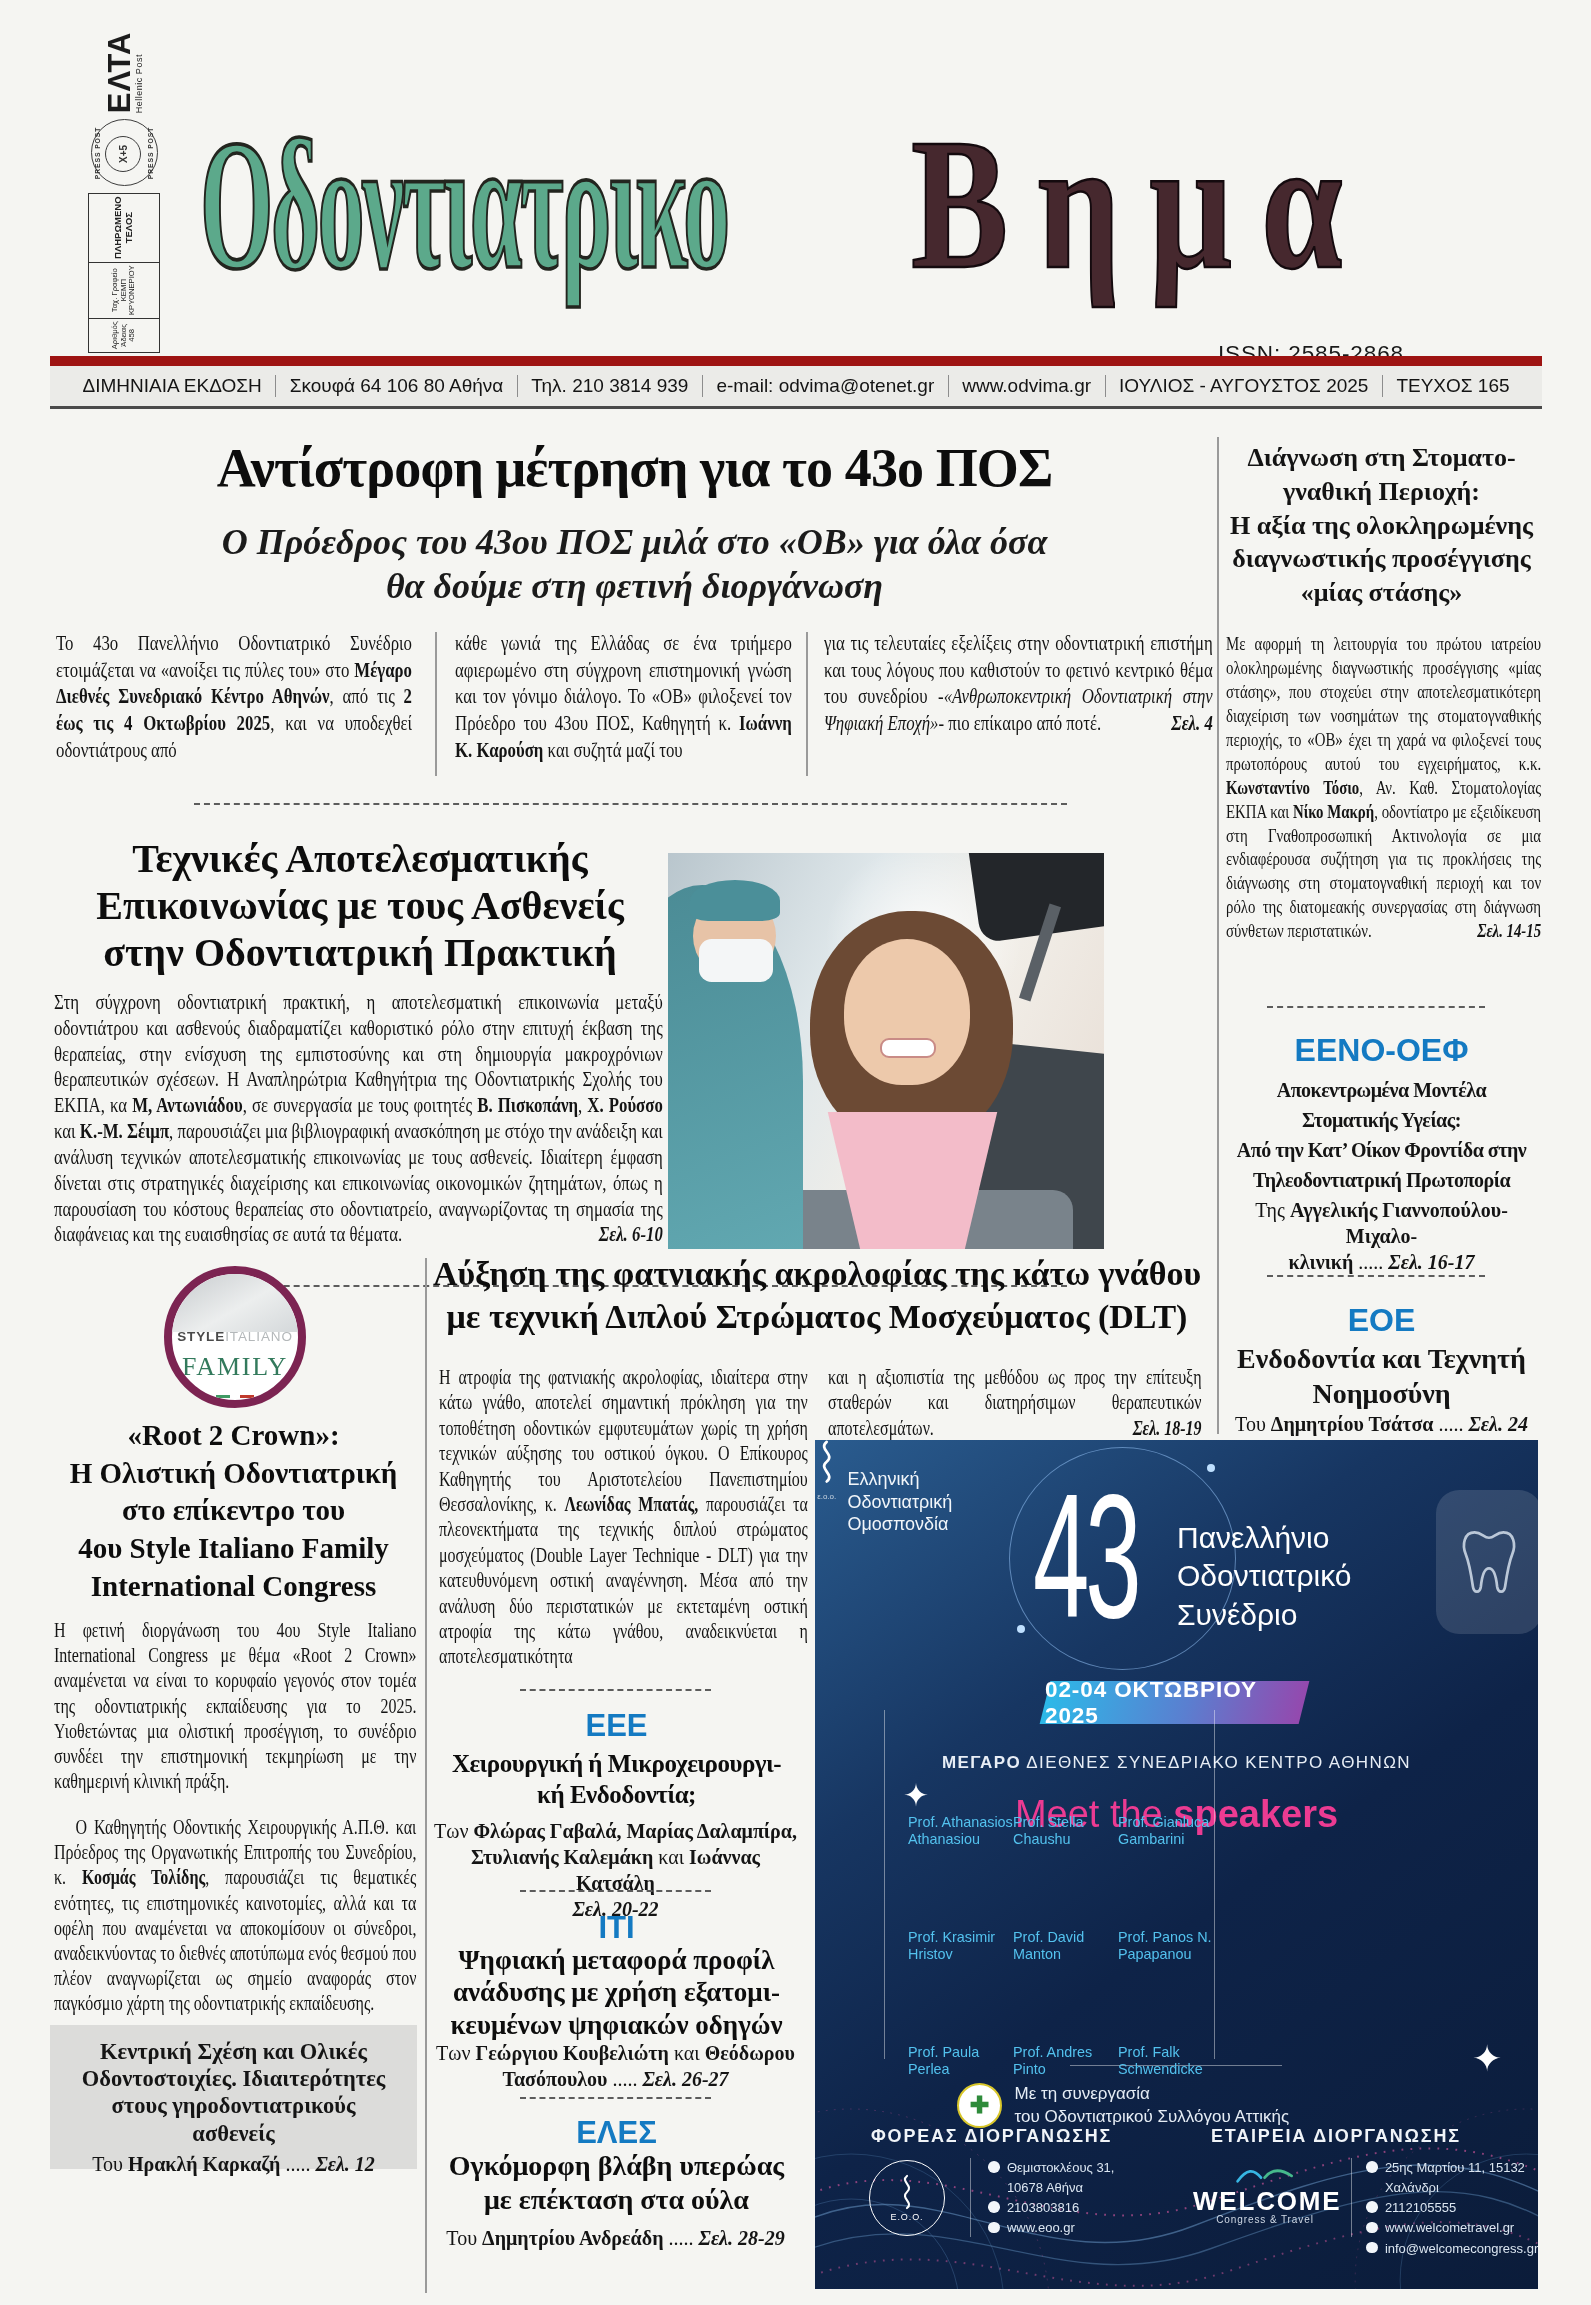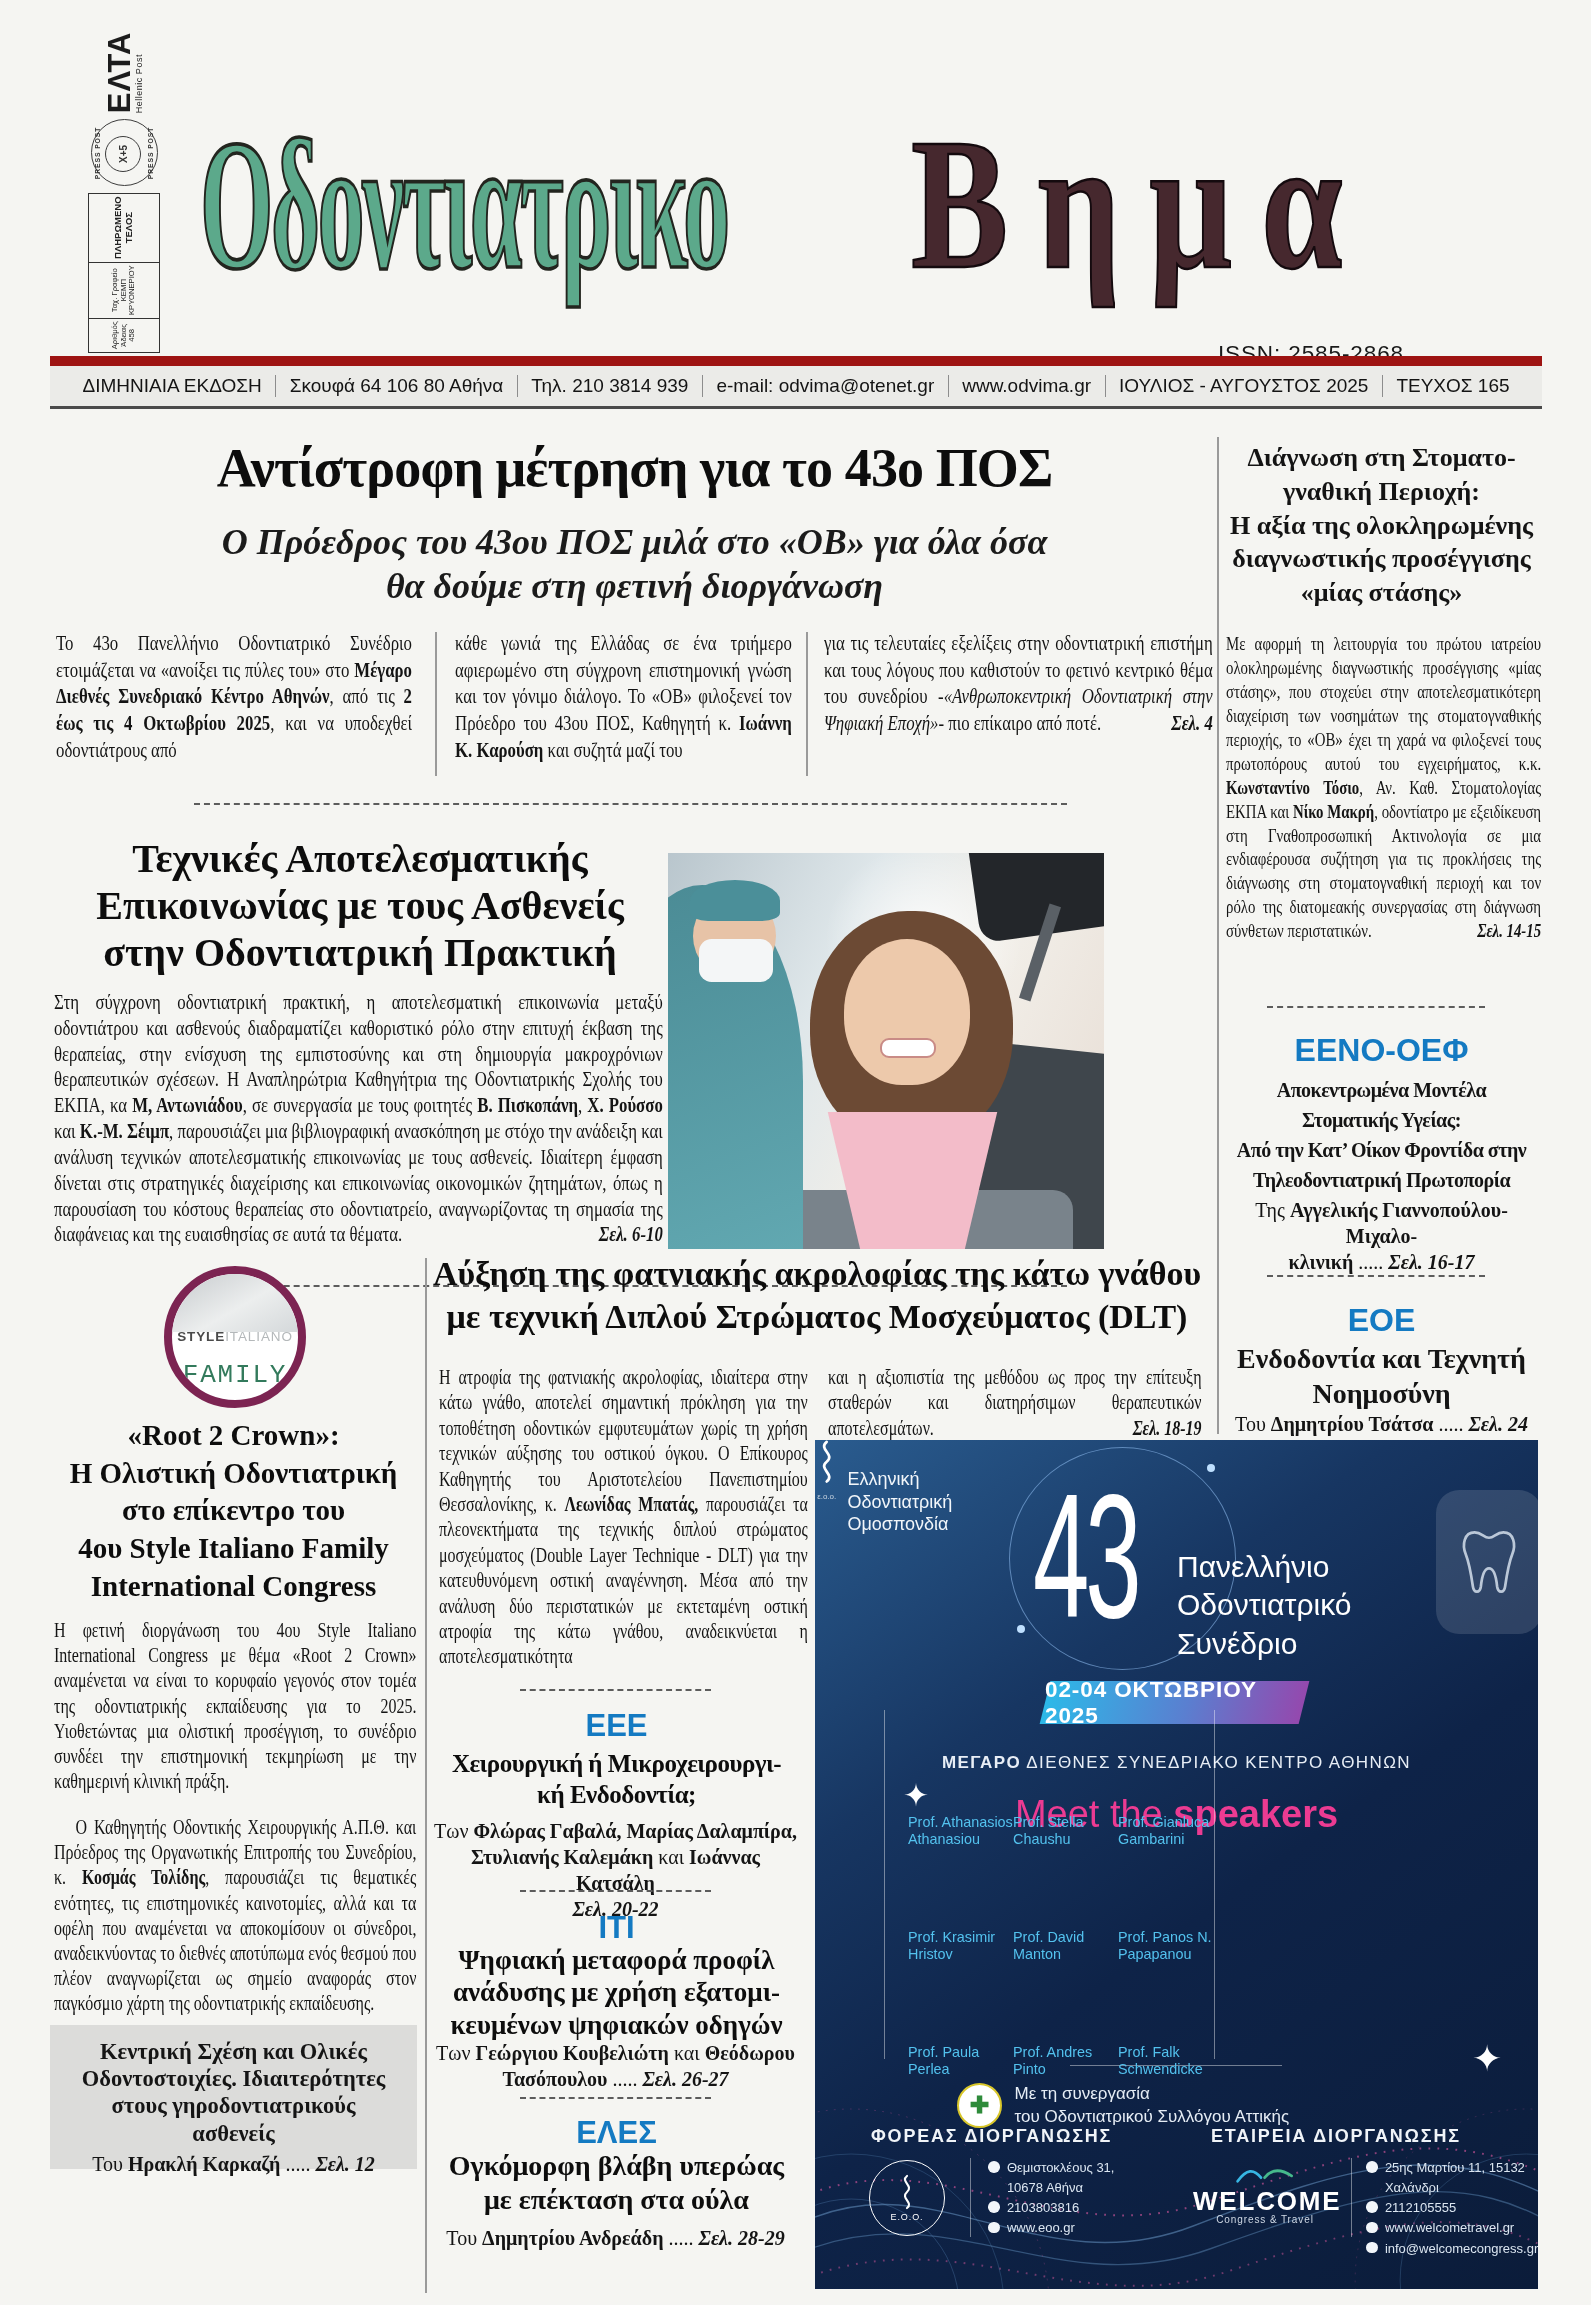--- a/index.html
+++ b/index.html
@@ -54,21 +54,21 @@
   .comm-title{left:54px;top:835px;width:612px;text-align:center;font-size:40px;font-weight:bold;line-height:1.18;color:#0d0d0d;}
   .photo{left:668px;top:853px;width:436px;height:396px;overflow:hidden;background:linear-gradient(115deg,#b9c6cd,#dfe7ea 35%,#f2efe9 60%,#e6dbd2 100%);}
   .photo div{position:absolute;}
 
   
   .si-logo{left:164px;top:1266px;width:142px;height:142px;border-radius:50%;border:8px solid #7c2452;background:#fff;overflow:hidden;box-sizing:border-box;}
   .si-top{position:absolute;left:0;top:0;width:100%;height:46%;background:linear-gradient(150deg,#c6cacd,#eceeee 55%,#d4d8da);}
   .si-txt{position:absolute;left:0;top:44%;width:100%;text-align:center;font-family:"Liberation Sans",sans-serif;}
   .si-l1{font-size:13.5px;letter-spacing:0.9px;color:#4a4a4a;font-weight:bold;}
   .si-l1 .lt{color:#b4b8ba;font-weight:normal;}
-  .si-l2{font-family:Liberation Mono, monospace;font-size:26px;letter-spacing:1.8px;color:#337a5c;margin-top:16px;}
+  .si-l2{font-family:Liberation Serif, serif;font-size:26px;letter-spacing:1.8px;color:#337a5c;margin-top:8px;}
   .si-fl{margin-top:2.7px;}
   .si-fl span{display:inline-block;width:13.5px;height:2.7px;margin:0 5.4px;}
   .r2c-title{left:50px;top:1417px;width:367px;text-align:center;font-size:29px;font-weight:bold;line-height:1.3;color:#0d0d0d;}
   .graybox{left:50px;top:2025px;width:367px;height:144px;background:#dcdcda;box-sizing:border-box;padding:12.6px 10.8px 0;}
   .graybox .t{text-align:center;font-size:22.5px;font-weight:bold;line-height:1.22;color:#151515;}
   .graybox .a{text-align:center;font-size:20px;margin-top:5.4px;}
 
   
   .dlt-title{left:430px;top:1253px;width:774px;text-align:center;font-size:34px;font-weight:bold;line-height:1.25;color:#0d0d0d;}
   .orghdr{position:absolute;text-align:center;font-family:"Liberation Sans",sans-serif;font-weight:bold;color:#147ac2;}
@@ -79,21 +79,21 @@
   .poster{left:815px;top:1440px;width:723px;height:849px;overflow:hidden;color:#fff;font-family:"Liberation Sans",sans-serif;
     background:linear-gradient(145deg,#2a5c8f 0%,#173662 30%,#0e2348 55%,#0b1c3a 100%);}
   .poster .abs{position:absolute;}
   .p-org{left:38px;top:52px;display:flex;gap:9px;align-items:flex-start;}
   .p-org .txt{font-size:18px;line-height:1.25;color:#f2f6fa;margin-top:28px;}
   .p-org .abbr{font-size:8px;color:#cdd8e4;margin-top:1.8px;}
   .p-43{left:218px;top:16px;font-size:135px;font-weight:normal;color:#fff;letter-spacing:-5.4px;transform:scale(0.75,1.30);transform-origin:0 0;}
   .p-orbit{left:194px;top:7.2px;width:225px;height:221px;border:1.4px solid rgba(150,195,245,.55);border-radius:50%;}
   .p-orbit .d1,.p-orbit .d2{position:absolute;width:8px;height:8px;border-radius:50%;background:#bfe0ff;}
   .p-orbit .d1{right:20px;top:16px;} .p-orbit .d2{left:7.2px;bottom:36px;}
-  .p-title{left:362px;top:79px;font-size:30px;line-height:1.28;color:#fff;margin-top:29px;}
+  .p-title{left:362px;top:79px;font-size:30px;line-height:1.28;color:#fff;}
   .p-tooth{left:621px;top:50px;width:106px;height:144px;border-radius:23.4px;background:rgba(255,255,255,.13);display:flex;align-items:center;justify-content:center;}
   .p-badge{left:230px;top:241px;width:259px;height:43px;}
   .p-badge .bg{position:absolute;inset:0;background:linear-gradient(90deg,#2cb9e8,#5a7fd0 55%,#9449ae);transform:skewX(-14deg);}
   .p-badge .tx{position:absolute;inset:0;display:flex;align-items:center;justify-content:center;font-size:22.5px;font-weight:bold;letter-spacing:0.9px;}
   .p-venue{left:0;top:313px;width:100%;text-align:center;font-size:17px;letter-spacing:1.4px;color:#e8eef6;}
   .p-meet{left:0;top:353px;width:100%;text-align:center;font-size:38px;color:#ec3b92;}
   .p-meet .b{font-weight:bold;}
   .sparkle{color:#fff;font-size:31px;line-height:1;}
   .spk{position:absolute;width:144px;}
   .spk .ph{width:56px;height:77px;border-radius:8px;position:relative;overflow:hidden;}

